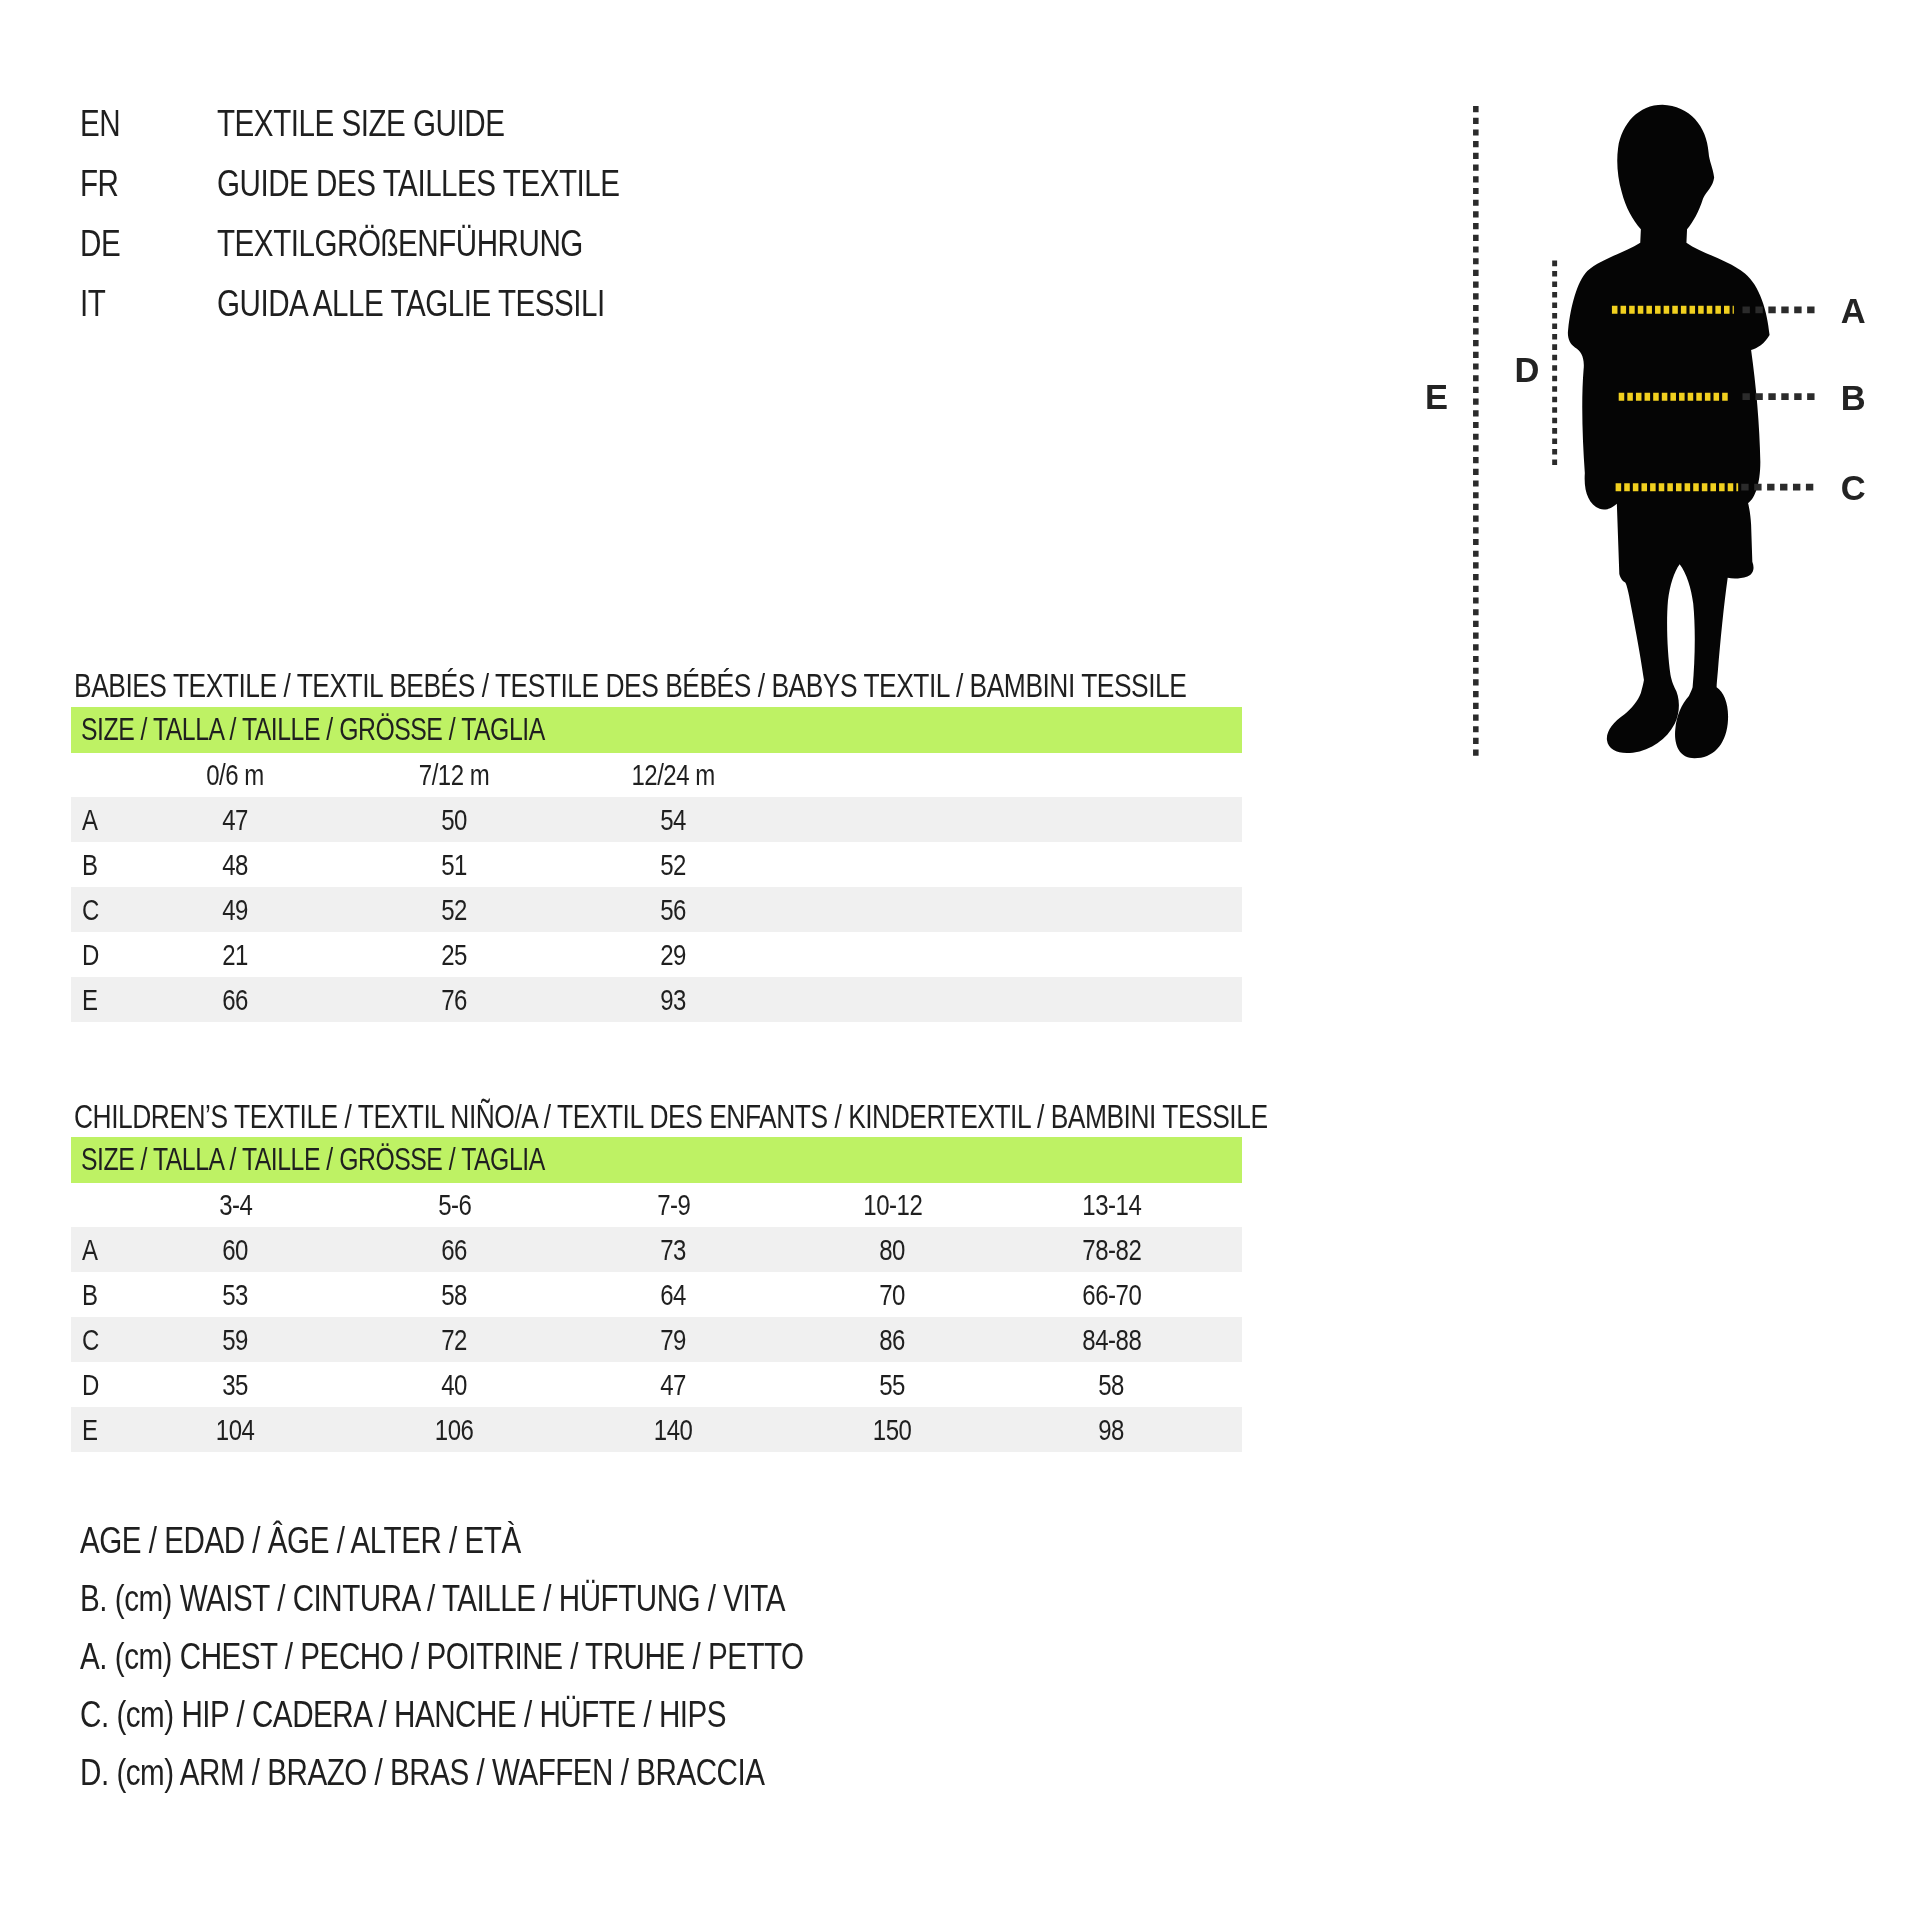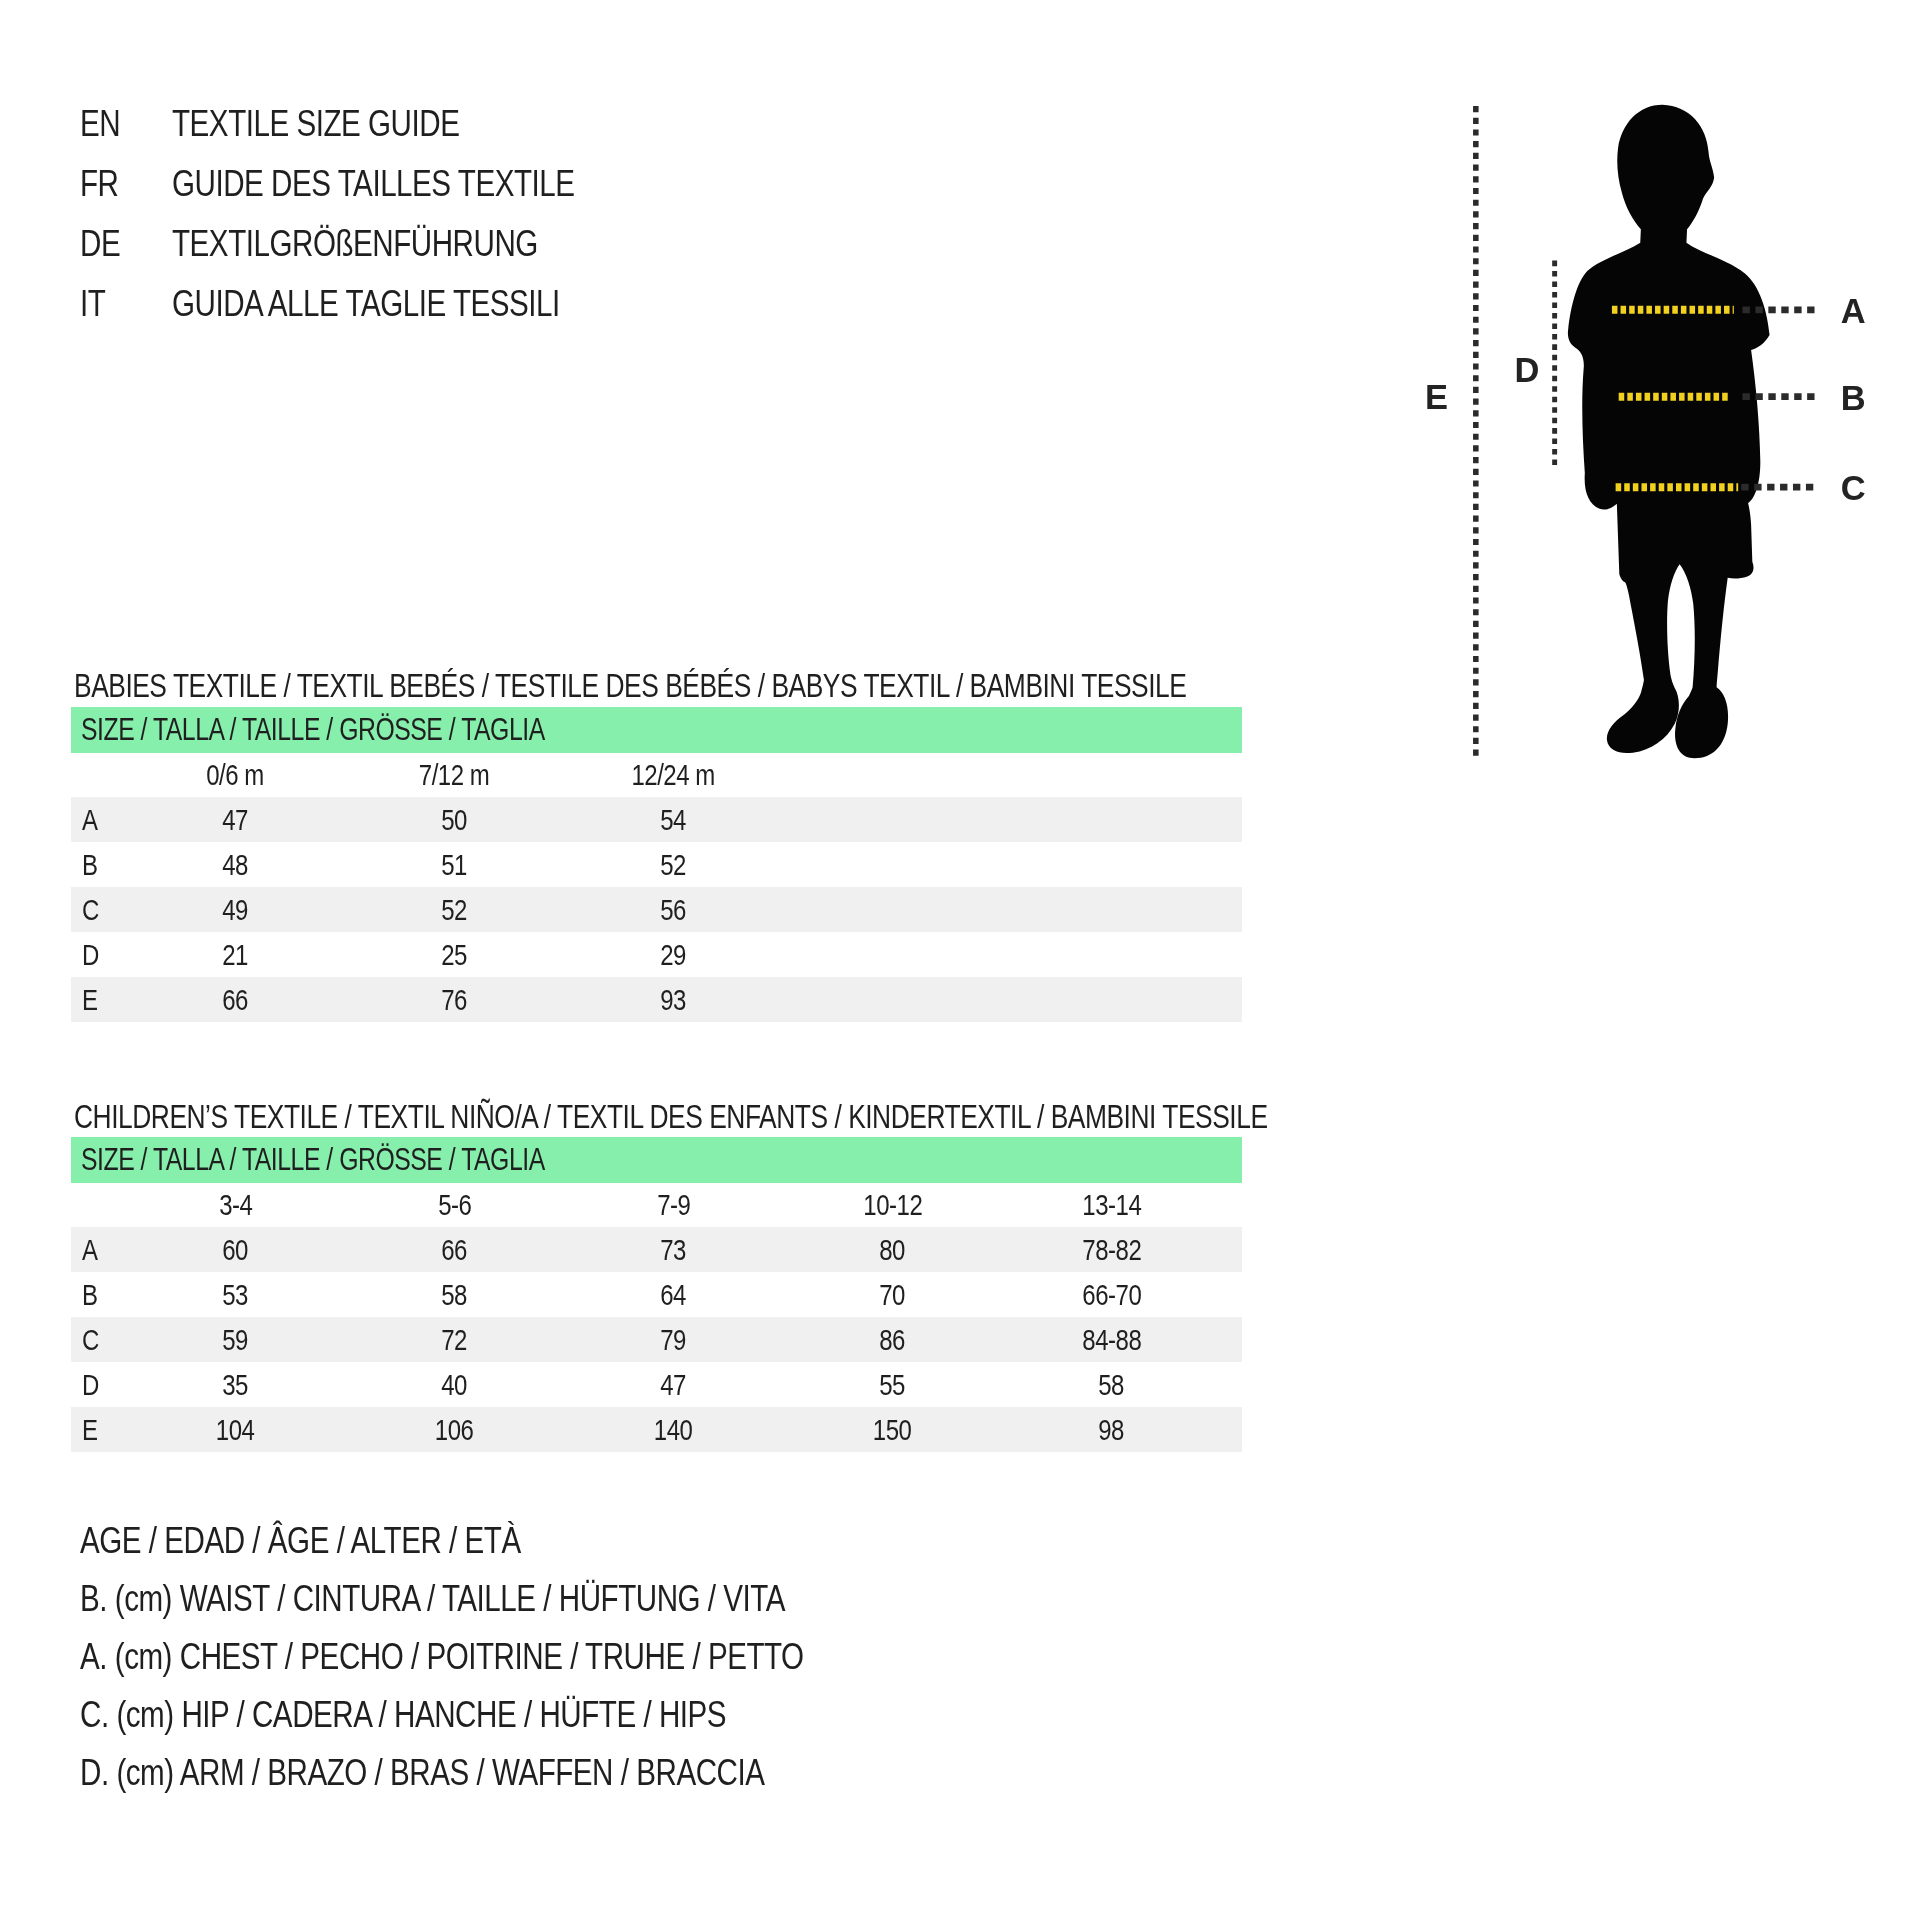--- a/index.html
+++ b/index.html
@@ -7,30 +7,30 @@
     position:relative; width:1926px; height:1926px; background:#ffffff;
     font-family:"Liberation Sans","DejaVu Sans",sans-serif;
     color:#1f1f1f; overflow:hidden;
   }
   
   .cx  { display:inline-block; transform:scaleX(0.8); transform-origin:0 50%; white-space:nowrap; letter-spacing:-0.6px; }
   .cxc { display:inline-block; transform:scaleX(0.8); transform-origin:50% 50%; white-space:nowrap; letter-spacing:-0.6px; }
 
   
   .langs { position:absolute; left:80px; top:94px; }
-  .lang-row { display:flex; align-items:center; height:60px; font-size:37px; }
+  .lang-row { display:flex; align-items:center; height:60px; font-size:37px;gap:45px; }
   .lang-code { width:92px; }
   .lang-title { }
 
   
   .section-title { position:absolute; left:74px; font-size:33px;margin-top:28px; }
 
   
   .tbl { position:absolute; left:71px; width:1171px; }
-  .tbl-header { height:46px; background:#86efac; display:flex; align-items:center; padding-left:10px; box-sizing:border-box; font-size:31px; }
+  .tbl-header { height:46px; background:#bef264; display:flex; align-items:center; padding-left:10px; box-sizing:border-box; font-size:31px; }
   .cols-row { height:44px; display:flex; align-items:center; font-size:30px; }
   .t-row { height:45px; display:flex; align-items:center; font-size:30px; }
   .t-row.striped { background:#f0f0f0; }
   .cell-label { width:55px; padding-left:11px; box-sizing:border-box; }
   .cell { width:219px; text-align:center; }
 
   
   .legend { position:absolute; left:80px; top:1512px; }
   .legend-row { height:58px; display:flex; align-items:center; font-size:37px; }
 

